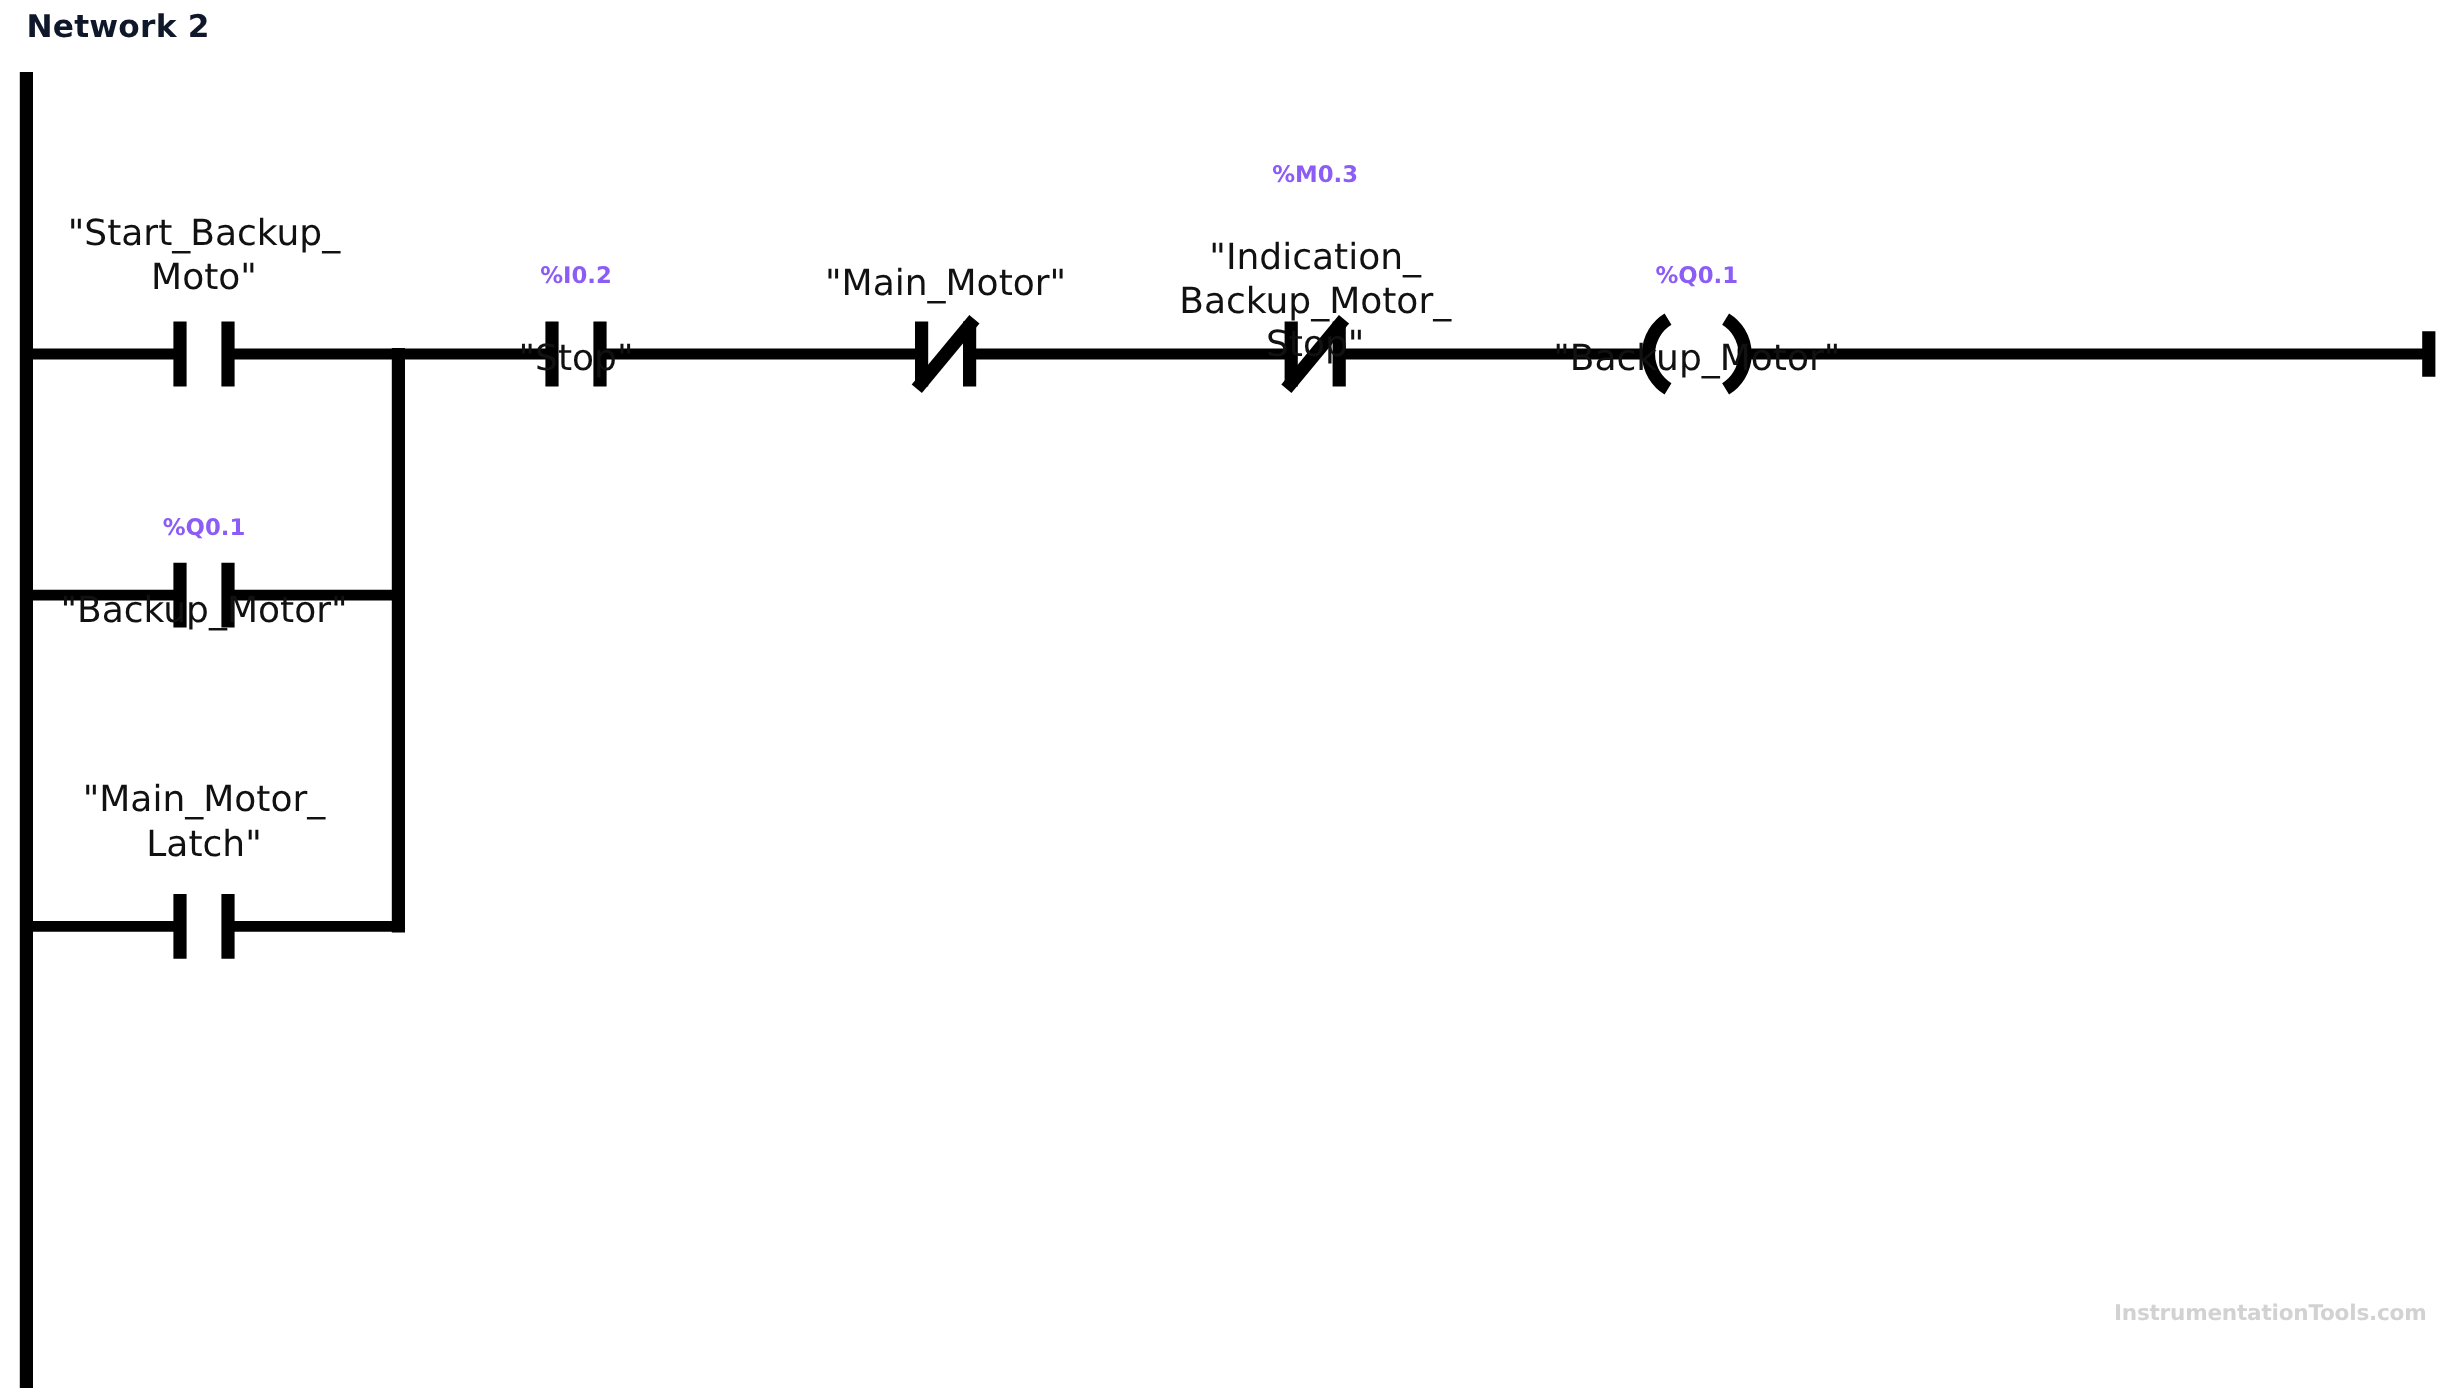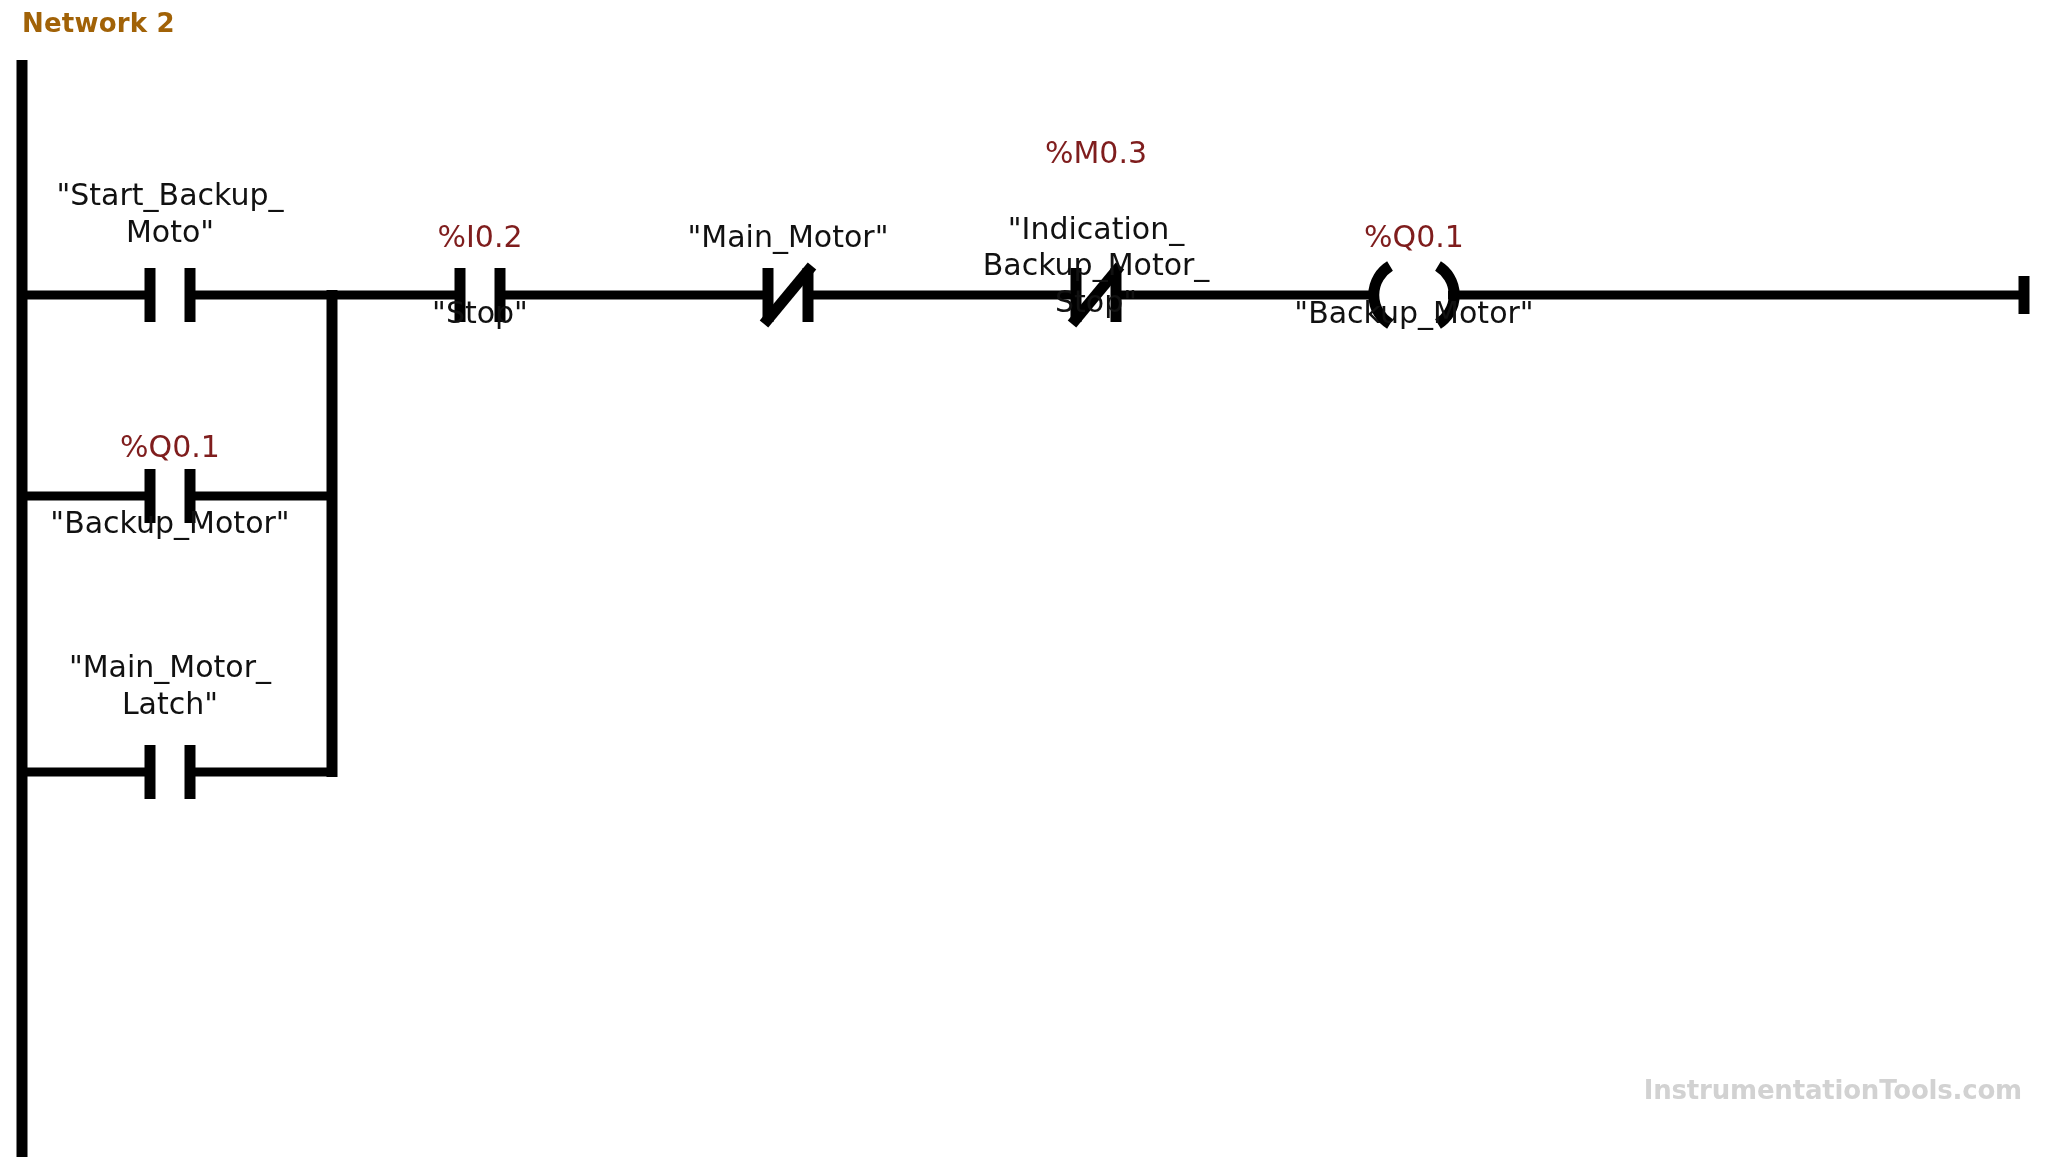--- a/index.html
+++ b/index.html
@@ -17,21 +17,21 @@
   }
 
   
   #network-title {
     position: absolute;
     left: 22px;
     top: 8px;
     font-family: "DejaVu Sans", "Liberation Sans", sans-serif;
     font-weight: bold;
     font-size: 26px;
-    color: #a16207;
+    color: #0f172a;
     letter-spacing: 0.2px;
     white-space: nowrap;
   }
 
   
   #ladder-canvas {
     position: absolute;
     left: 0;
     top: 0;
     width: 2048px;
@@ -40,39 +40,39 @@
 
   
   .label-block {
     position: absolute;
     text-align: center;
     line-height: 1.22;
     white-space: pre;
   }
   .addr {
     font-family: "DejaVu Sans", "Liberation Sans", sans-serif;
-    font-weight: normal;
-    font-size: 30px;
-    color: #7f1d1d;
+    font-weight: bold;
+    font-size: 19px;
+    color: #8b5cf6;
   }
   .symname {
     font-family: "DejaVu Sans", "Liberation Sans", sans-serif;
     font-weight: normal;
     font-size: 30px;
     color: #111111;
   }
 
   
   #watermark {
     position: absolute;
     right: 26px;
     bottom: 52px;
     font-family: "DejaVu Sans", "Liberation Sans", sans-serif;
     font-weight: bold;
-    font-size: 26px;
+    font-size: 18px;
     color: #d2d2d2;
     letter-spacing: -0.2px;
     white-space: nowrap;
   }
 </style>
 </head>
 <body>
 
 <div id="network-title">Network 2</div>
 

